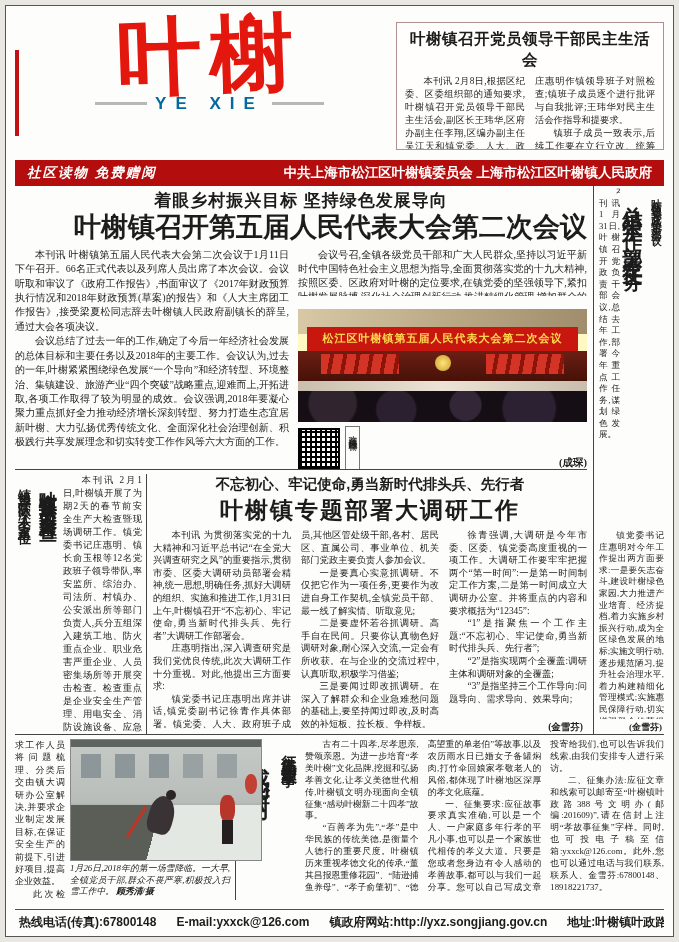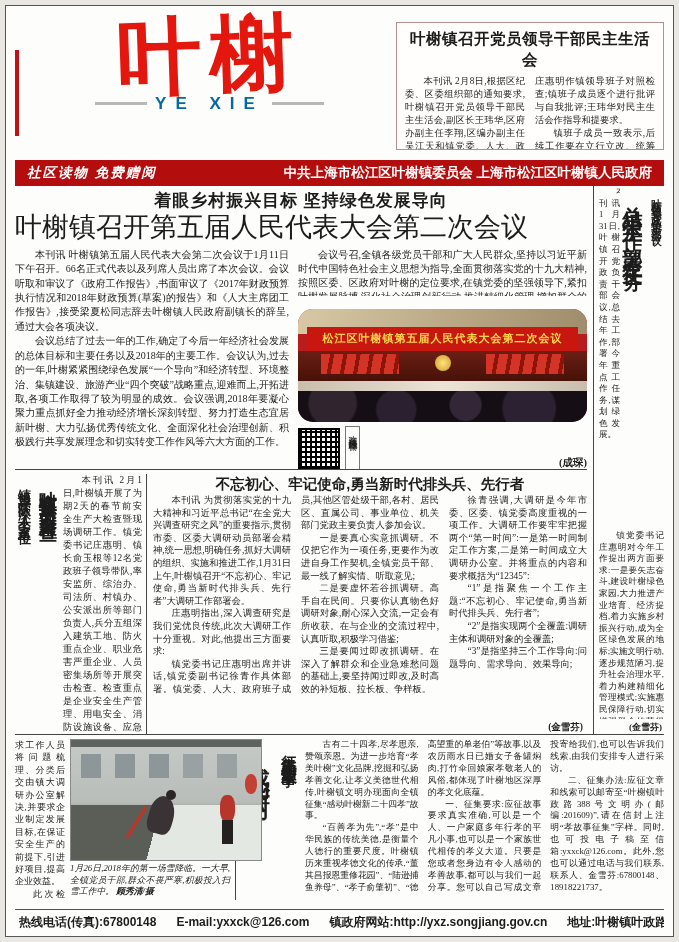--- a/index.html
+++ b/index.html
@@ -42,28 +42,28 @@
 
   
   .content-top { display:flex; height:548px; }
   .main-left { width:572px; display:flex; flex-direction:column;}
   .right-col { flex:1; border-left:1px solid #444; margin-left:6px; padding-left:5px;
                display:flex; flex-direction:column; overflow:hidden;}
 
   .main-article { height:284px; border-bottom:1px solid #444; overflow:hidden;}
   .ma-kicker { text-align:center; font-size:17px; font-weight:900; margin-top:3px;
                font-family:"Liberation Sans",sans-serif; letter-spacing:1px;}
-  .ma-headline { text-align:left; font-size:27px; font-weight:400; line-height:1.18;
+  .ma-headline { text-align:right; font-size:27px; font-weight:700; line-height:1.18;
                  font-family:"Liberation Sans",sans-serif; letter-spacing:0px;}
   .ma-body { display:flex; gap:9px; margin-top:4px; height:222px;}
   .ma-col1 { width:274px; font-size:10px; line-height:14.4px; text-align:justify; overflow:hidden;}
   .ma-col2 { flex:1; display:flex; flex-direction:column; overflow:hidden;}
   .ma-intro { font-size:10px; line-height:14px; text-align:justify; height:52px; overflow:hidden;}
 
-  .photo { position:relative; height:122px; margin-top:13px; background:#b91c1c; overflow:hidden;border-radius:15px;}
+  .photo { position:relative; height:122px; margin-top:13px; background:#fef9c3; overflow:hidden;}
   .ph-wall { position:absolute; top:0; left:0; right:0; height:22%;
              background:linear-gradient(90deg,#d8c8a6,#b9a784 55%,#9f8d6d);}
   .ph-banner { position:absolute; top:16%; left:3%; right:3%; height:21%; background:#c8170f;
                color:#ffd94d; font-weight:900; font-size:11px; display:flex; align-items:center;
                justify-content:center; letter-spacing:1px; font-family:"Liberation Sans",sans-serif;
                white-space:nowrap; overflow:hidden;}
   .ph-stage { position:absolute; top:37%; height:27%; left:0; right:0;
               background:linear-gradient(#6b1f14,#471108);}
   .flag { position:absolute; top:40%; height:18%; width:27%;
           background:repeating-linear-gradient(100deg,#d43425 0 9px,#8c1408 9px 13px);}
@@ -216,20 +216,21 @@
         <div class="safety">
           <div class="sa-kicker">镇领导带队深入十多家单位</div>
           <div class="sa-title">叶榭镇开展节前安全大检查</div>
           <div class="sa-body">
             <p class="p">本刊讯 2月1日,叶榭镇开展了为期2天的春节前安全生产大检查暨现场调研工作。镇党委书记庄惠明、镇长俞玉根等12名党政班子领导带队,率安监所、综治办、司法所、村镇办、公安派出所等部门负责人,兵分五组深入建筑工地、防火重点企业、职业危害严重企业、人员密集场所等开展突击检查。检查重点是企业安全生产管理、用电安全、消防设施设备、应急救援预案、节日值班等。</p>
 
           </div>
         </div>
         <div class="research">
           <div class="re-kicker">不忘初心、牢记使命,勇当新时代排头兵、先行者</div>
+          <div class="re-headline">叶榭镇专题部署大调研工作</div>
           <div class="re-body">
             <p class="p">本刊讯 为贯彻落实党的十九大精神和习近平总书记“在全党大兴调查研究之风”的重要指示,贯彻市委、区委大调研动员部署会精神,统一思想,明确任务,抓好大调研的组织、实施和推进工作,1月31日上午,叶榭镇召开“不忘初心、牢记使命,勇当新时代排头兵、先行者”大调研工作部署会。</p>
             <p class="p">庄惠明指出,深入调查研究是我们党优良传统,此次大调研工作十分重视。对此,他提出三方面要求:</p>
             <p class="p">镇党委书记庄惠明出席并讲话,镇党委副书记徐青作具体部署。镇党委、人大、政府班子成员,其他区管处级干部,各村、居民区、直属公司、事业单位、机关部门党政主要负责人参加会议。</p>
             <p class="p">一是要真心实意抓调研。不仅把它作为一项任务,更要作为改进自身工作契机,全镇党员干部、最一线了解实情、听取意见;</p>
             <p class="p">二是要虚怀若谷抓调研。高手自在民间。只要你认真物色好调研对象,耐心深入交流,一定会有所收获。在与企业的交流过程中,认真听取,积极学习借鉴;</p>
             <p class="p">三是要闻过即改抓调研。在深入了解群众和企业急难愁问题的基础上,要坚持闻过即改,及时高效的补短板、拉长板、争样板。</p>
             <p class="p">徐青强调,大调研是今年市委、区委、镇党委高度重视的一项工作。大调研工作要牢牢把握两个“第一时间”:一是第一时间制定工作方案,二是第一时间成立大调研办公室。并将重点的内容和要求概括为“12345”:</p>
             <p class="p">“1”是指聚焦一个工作主题:“不忘初心、牢记使命,勇当新时代排头兵、先行者”;</p>
             <p class="p">“2”是指实现两个全覆盖:调研主体和调研对象的全覆盖;</p>

